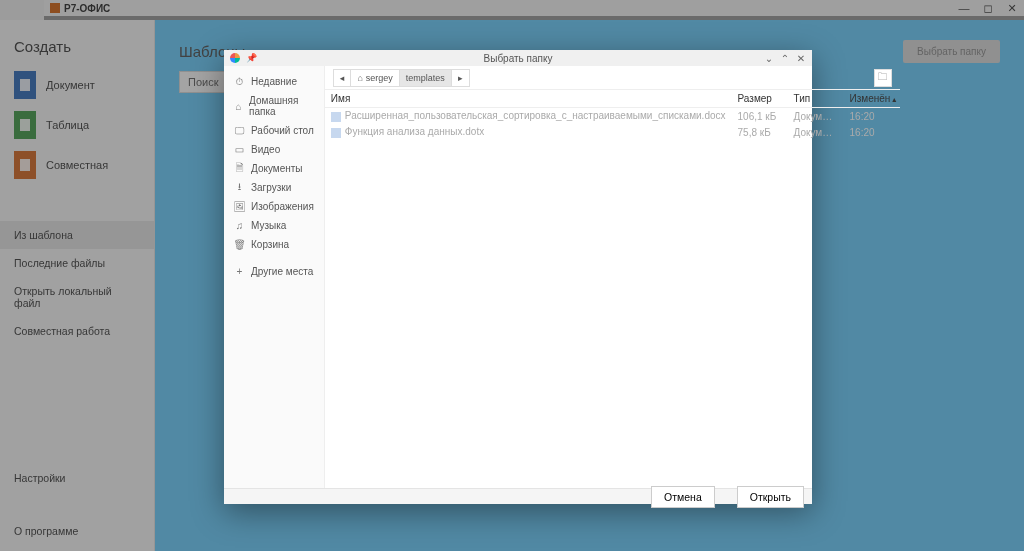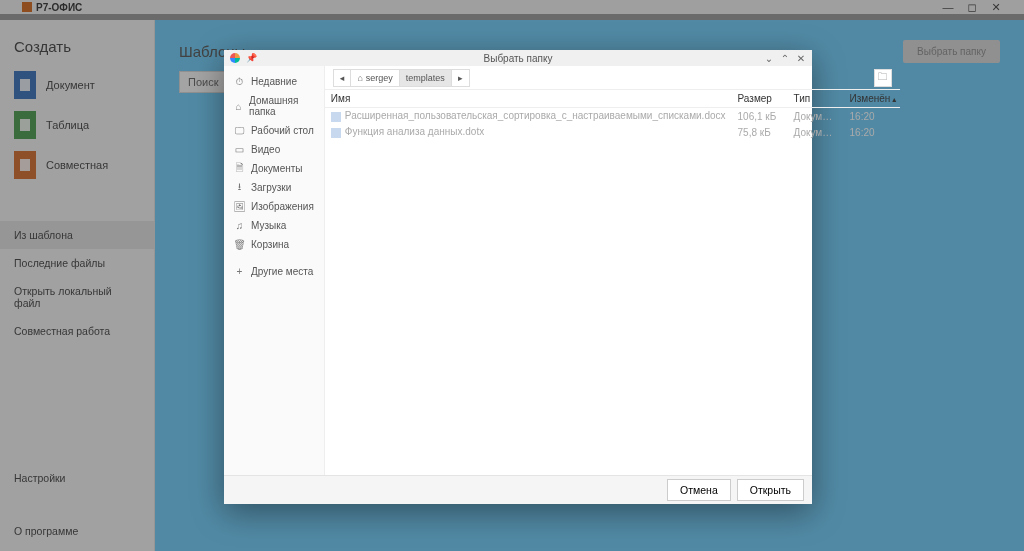--- a/index.html
+++ b/index.html
@@ -1,18 +1,18 @@
 <!DOCTYPE html>
 <html><head>
 <meta charset="utf-8">
 <style>
 * { margin: 0; padding: 0; box-sizing: border-box; font-family: -apple-system, BlinkMacSystemFont, "Segoe UI", Arial, sans-serif; }
 body { background: #f0f0f0; width: 1024px; height: 551px; overflow: hidden; position: relative; }
 
-.titlebar { height: 20px; background: #f5f5f5; display: flex; align-items: center; padding: 0 22px; border-bottom: 6px solid #a3a3a3; }
+.titlebar { height: 20px; background: #f5f5f5; display: flex; align-items: center; padding: 0 6px; border-bottom: 4px solid #a3a3a3; margin-left: 44px; }
 .titlebar .logo { width: 10px; height: 10px; background: #d97730; margin-right: 4px; }
 .titlebar .app-title { font-size: 10px; color: #444; font-weight: 600; }
 .titlebar .win-controls { margin-left: auto; display: flex; gap: 12px; }
 .titlebar .win-controls span { font-size: 11px; color: #555; cursor: pointer; width: 12px; text-align: center; }
 
 .main { display: flex; height: 531px; background: #7dd3fc; }
 
 .sidebar { width: 155px; background: #f7f7f7; border-right: 1px solid #e6e6e6; display: flex; flex-direction: column; padding: 18px 0 8px 0; }
 .sidebar .create-label { font-size: 15px; color: #555; padding: 0 14px 10px 14px; }
 .create-item { display: flex; align-items: center; padding: 6px 14px; cursor: pointer; }
@@ -65,21 +65,21 @@
 .col-name { flex: 1; }
 .col-size { width: 56px; }
 .col-type { width: 56px; }
 .col-mod { width: 56px; }
 .file-header .sort-ind { font-size: 8px; margin-left: 2px; }
 
 .file-row { display: flex; font-size: 10px; color: #aaa; height: 16px; align-items: center; }
 .file-row .col { padding: 0 6px; white-space: nowrap; overflow: hidden; text-overflow: ellipsis; }
 .file-row .fi-icon { width: 10px; height: 10px; background: #c7d8ef; display: inline-block; margin-right: 4px; vertical-align: middle; }
 
-.dlg-footer { height: 29px; border-top: 1px solid #e4e4e4; background: #f5f5f5; display: flex; align-items: center; justify-content: flex-end; padding: 0 8px; gap: 6px; }
+.dlg-footer { height: 16px; border-top: 1px solid #e4e4e4; background: #f5f5f5; display: flex; align-items: center; justify-content: flex-end; padding: 0 8px; gap: 22px; }
 .dlg-footer button { font-size: 10.5px; padding: 4px 12px; border: 1px solid #ccc; background: #fff; cursor: pointer; }
 </style>
 </head>
 <body>
 
 <div class="titlebar">
   <span class="logo"></span>
   <span class="app-title">Р7-ОФИС</span>
   <div class="win-controls">
     <span>—</span>

